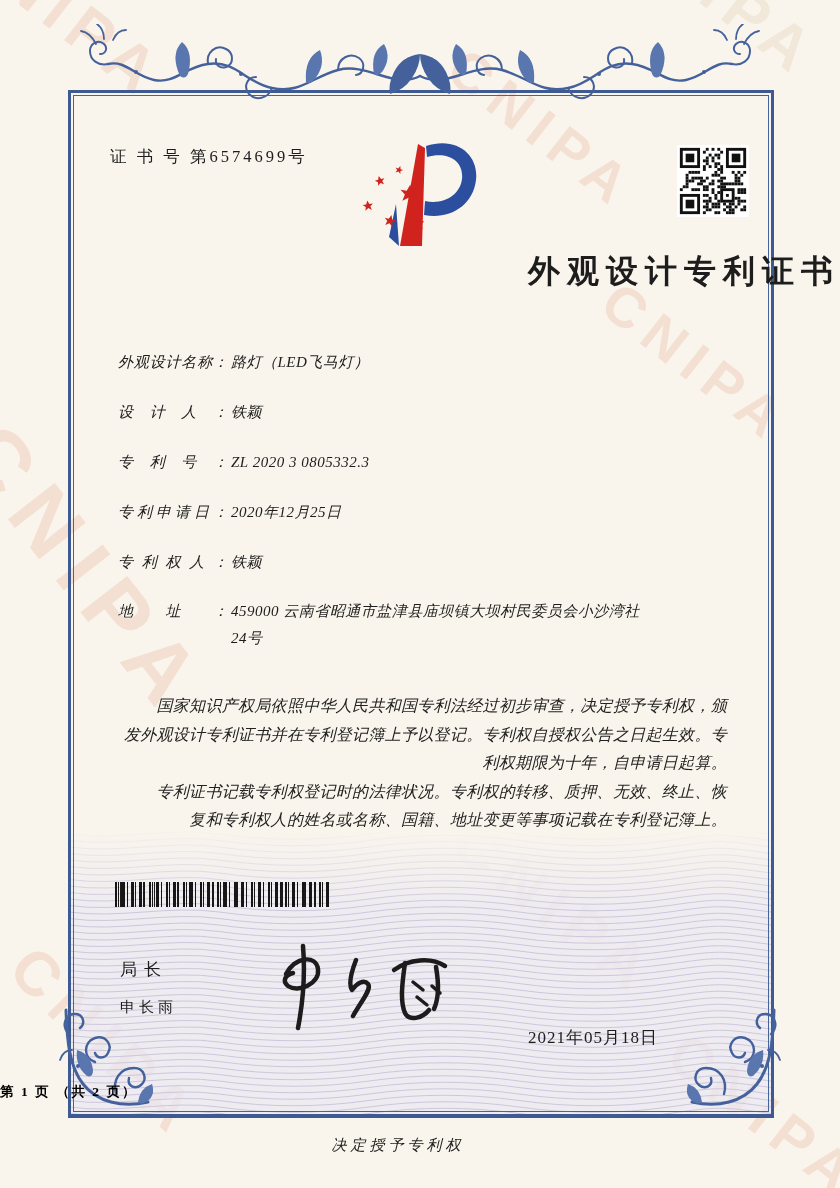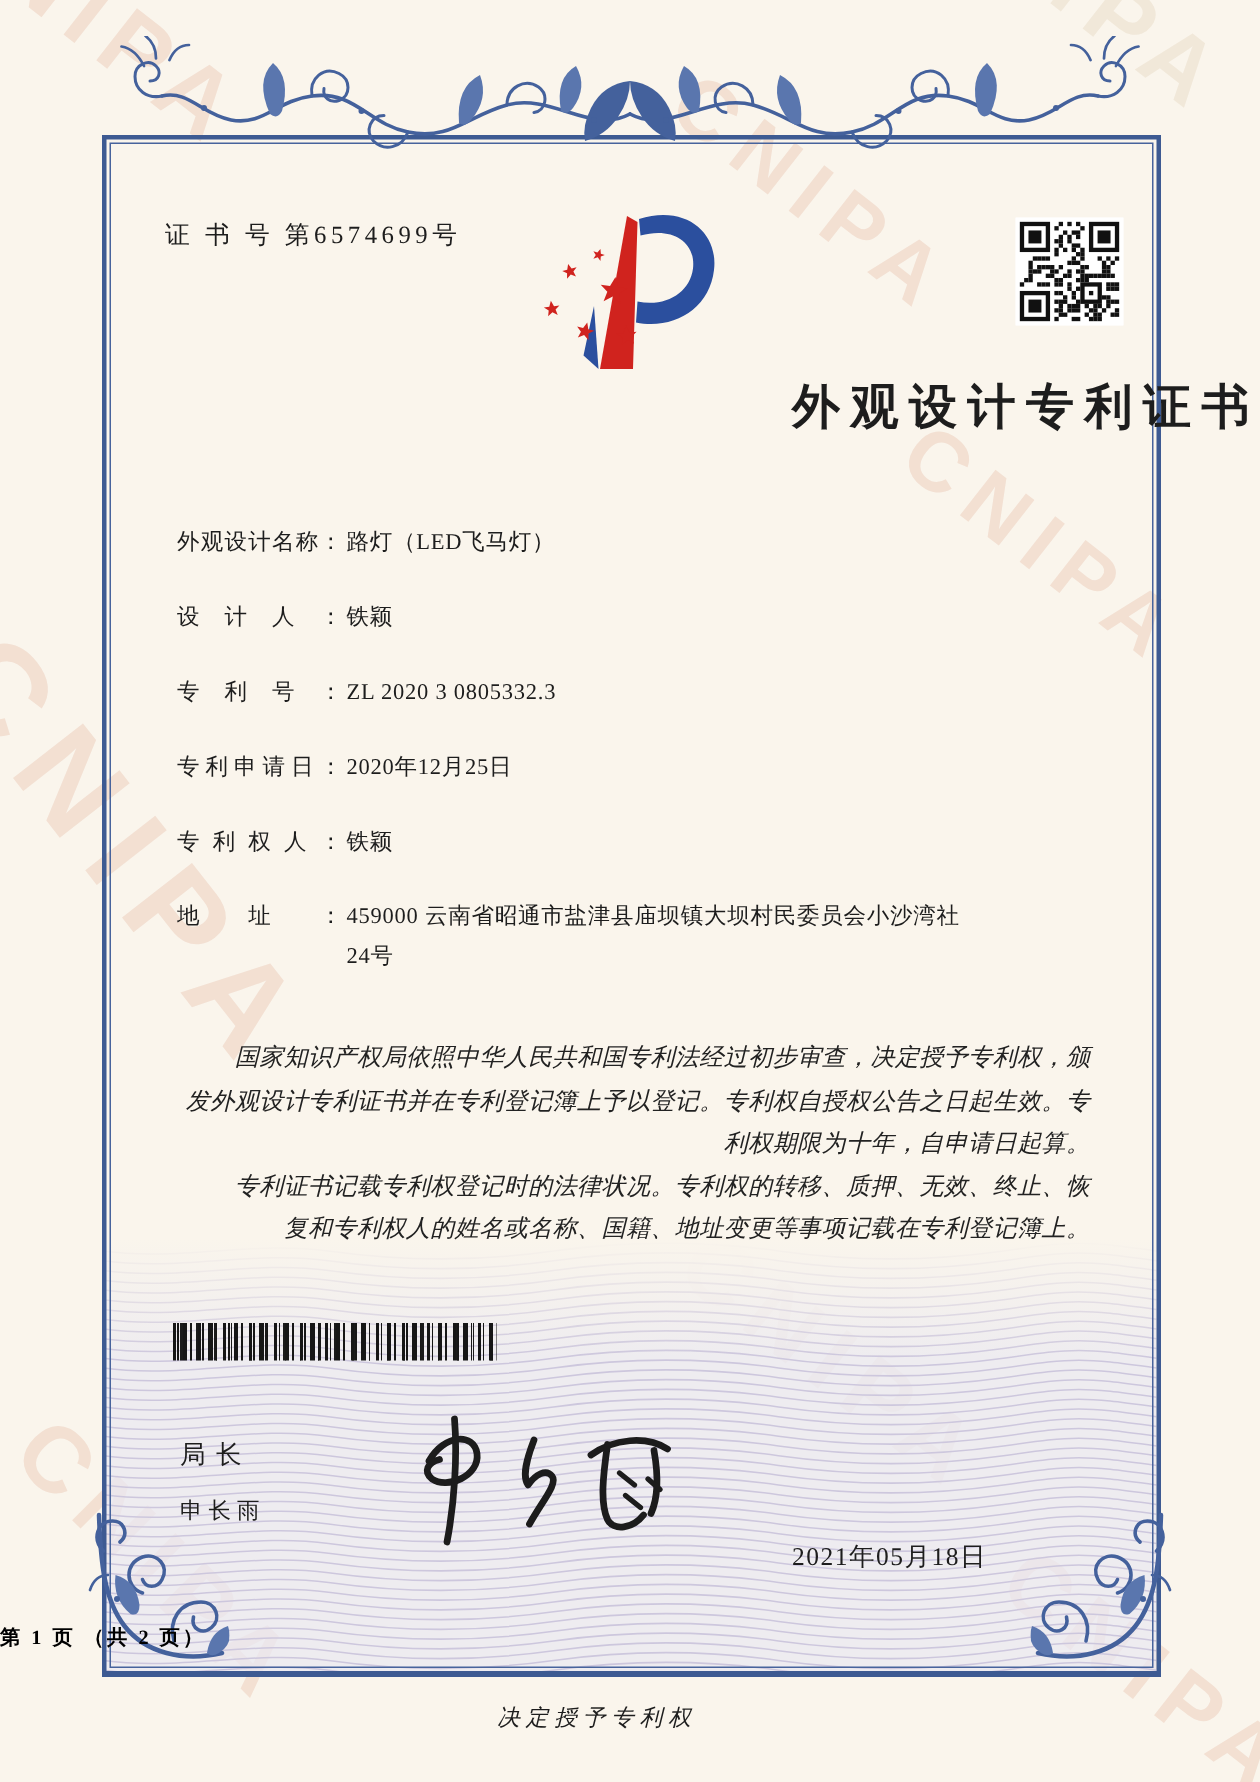--- a/index.html
+++ b/index.html
@@ -31,21 +31,21 @@
   .orn.band{left:76px;top:24px;}
   .orn.bl{left:58px;top:1006px;}
   .orn.br{left:687px;top:1006px;transform:scaleX(-1);}
   
   .certno{position:absolute;left:110px;top:146px;font-size:16.5px;letter-spacing:3px;}
   .logo{position:absolute;left:352px;top:140px;width:130px;height:112px;}
   .qr{position:absolute;left:677px;top:145px;width:72px;height:72px;background:#fff;}
   .title{position:absolute;left:0;top:250px;width:100%;text-align:right;
          font-size:32px;font-weight:700;letter-spacing:7px;}
   
-  .fields{position:absolute;left:118px;top:348px;width:618px;font-size:15px;}
+  .fields{position:absolute;left:118px;top:348px;width:618px;font-size:15px;font-style:italic;}
   .frow{margin-bottom:21px;line-height:29px;}
   .frow .lbl{display:inline-block;width:110px;text-align:justify;text-align-last:justify;vertical-align:top;}
   .frow .val{display:inline-block;vertical-align:top;padding-left:3px;letter-spacing:0.5px;}
   .frow.addr{line-height:27px;margin-bottom:6px;}
   .frow.addr .val{width:422px;}
   .frow.grant{position:relative;}
   .grantno{position:absolute;left:312px;top:0;white-space:nowrap;}
   .grantno .lbl2{letter-spacing:1.5px;}
   
   .bodytext{position:absolute;left:117px;top:692px;width:610px;

